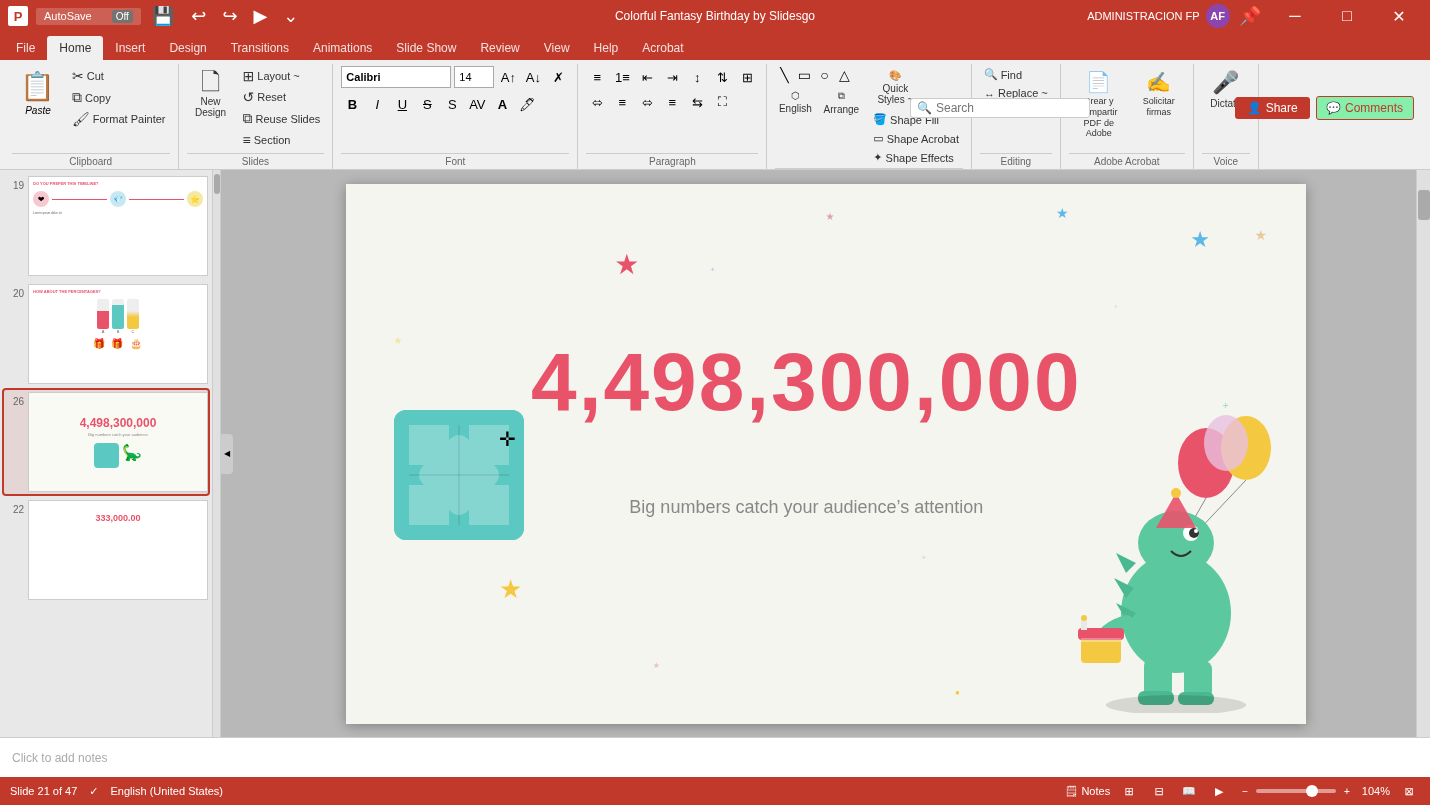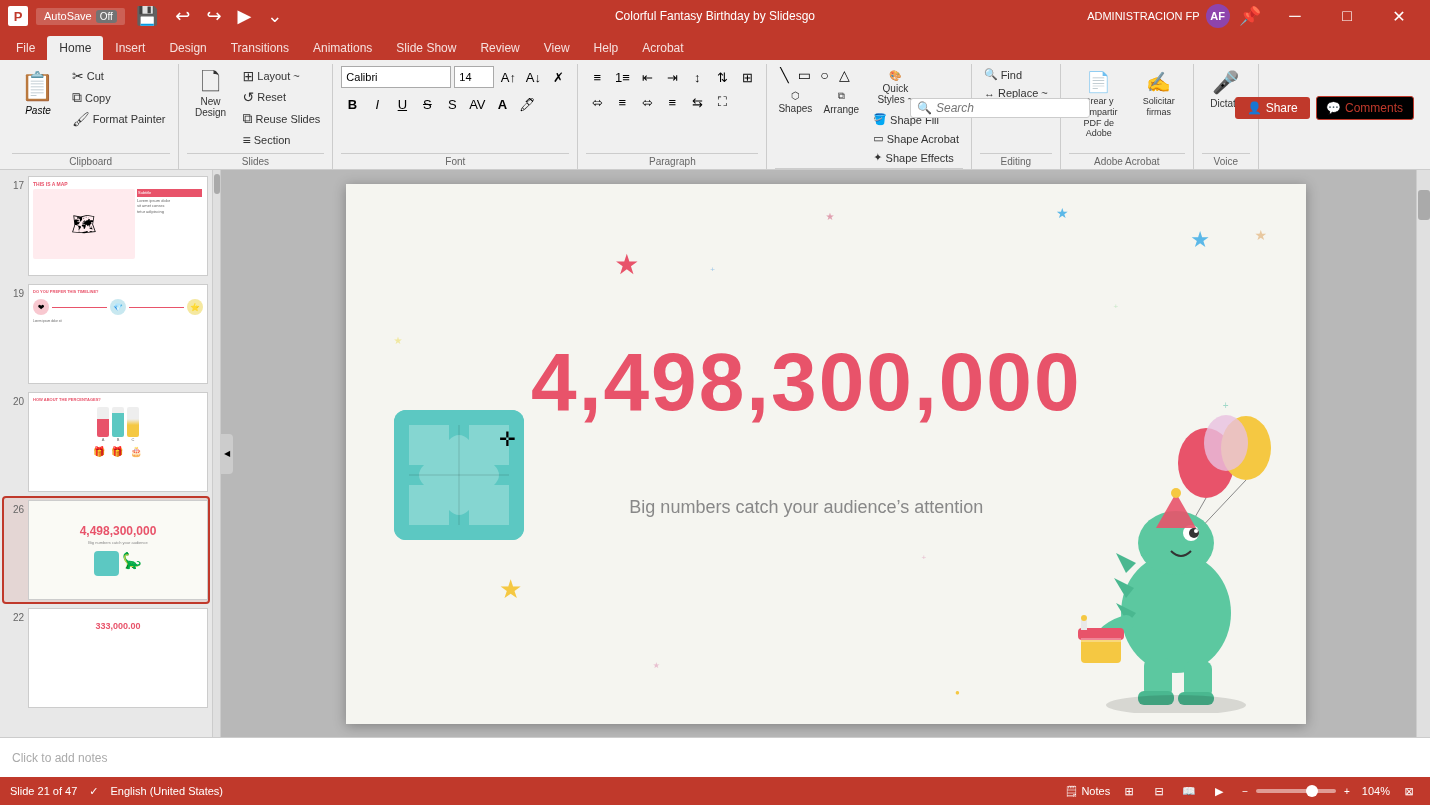--- a/index.html
+++ b/index.html
@@ -12,21 +12,21 @@
       display: flex;
       align-items: center;
       justify-content: space-between;
       padding: 0 8px;
       color: white;
     }
     #title-bar-left { display: flex; align-items: center; gap: 8px; }
     #title-bar-center { font-size: 12px; color: white; position: absolute; left: 50%; transform: translateX(-50%); }
     #title-bar-right { display: flex; align-items: center; gap: 6px; margin-left: auto; }
     .win-btn { width: 46px; height: 32px; display: flex; align-items: center; justify-content: center; cursor: pointer; font-size: 16px; }
-    .autosave-btn { background: rgba(255,255,255,0.2); border: none; color: white; padding: 2px 8px; font-size: 11px; cursor: pointer; display: flex; align-items: center; gap: 4px; border-radius: 2px; justify-content: center; }
+    .autosave-btn { background: rgba(255,255,255,0.2); border: none; color: white; padding: 2px 8px; font-size: 11px; cursor: pointer; display: flex; align-items: center; gap: 20px; border-radius: 2px; justify-content: center; }
     .qs-btn { background: none; border: none; color: white; font-size: 18px; cursor: pointer; padding: 2px 4px; }
     .avatar-circle { width: 24px; height: 24px; border-radius: 50%; background: #8e44ad; color: white; display: flex; align-items: center; justify-content: center; font-size: 11px; font-weight: bold; }
 
     
     #ribbon-tabs {
       height: 28px;
       background: #C0392B;
       display: flex;
       align-items: flex-end;
       padding: 0 4px;
@@ -97,21 +97,21 @@
     .paste-btn {
       display: flex; flex-direction: column; align-items: center;
       width: 52px; cursor: pointer; border-radius: 3px; padding: 4px 2px;
       font-size: 10px; gap: 2px;
     }
     .paste-btn .icon { font-size: 28px; }
 
     
     .font-row1 { display: flex; align-items: center; gap: 3px; margin-bottom: 2px; }
     .font-row2 { display: flex; align-items: center; gap: 3px; margin-bottom: 2px; }
-    .font-input { width: 110px; height: 22px; border: 1px solid #aaa; padding: 1px 4px; font-size: 11px; }
+    .font-input { width: 110px; height: 22px; border: 1px solid #aaa; padding: 1px 4px; font-size: 11px; font-weight: bold; }
     .size-input { width: 40px; height: 22px; border: 1px solid #aaa; padding: 1px 4px; font-size: 11px; }
     .fmt-btn { width: 22px; height: 22px; display: flex; align-items: center; justify-content: center; border: 1px solid transparent; cursor: pointer; font-size: 13px; border-radius: 2px; }
     .shape-item { width: 18px; height: 18px; display: flex; align-items: center; justify-content: center; font-size: 14px; cursor: pointer; border-radius: 2px; }
 
     
     #search-bar {
       position: absolute;
       right: 340px;
       top: 38px;
       display: flex;
@@ -137,21 +137,21 @@
     .share-btn {
       background: #C0392B;
       color: white;
       border: none;
       border-radius: 3px;
       padding: 4px 12px;
       font-size: 12px;
       cursor: pointer;
     }
     .comments-btn {
-      background: #000000;
+      background: #86efac;
       color: #C0392B;
       border: 1px solid #C0392B;
       border-radius: 3px;
       padding: 4px 10px;
       font-size: 12px;
       cursor: pointer;
     }
 
     
     #main-area {
@@ -455,21 +455,21 @@
       <div style="display:flex;flex-direction:column;gap:2px;">
         <div style="display:flex;gap:2px;">
           <div class="shape-item">╲</div>
           <div class="shape-item">▭</div>
           <div class="shape-item">○</div>
           <div class="shape-item">△</div>
         </div>
         <div style="display:flex;gap:2px;">
           <div class="rbtn-large" style="width:40px;">
             <span>⬡</span>
-            <span>Shapes</span>
+            <span>English</span>
           </div>
           <div class="rbtn-large" style="width:48px;">
             <span>⧉</span>
             <span>Arrange</span>
           </div>
         </div>
       </div>
       <div class="rgroup-col" style="gap:2px;">
         <div class="rbtn-large" style="width:52px;">
           <span>🎨</span>
@@ -529,58 +529,39 @@
       <div class="rbtn-large">
         <span style="font-size:22px;">🎤</span>
         <span>Dictate</span>
       </div>
     </div>
     <div class="rgroup-label">Voice</div>
   </div>
 
   <div id="search-bar">
     <span>🔍</span>
-    <input type="text" style="border: none; outline: none; font-size: 12px; width: 100%; font-style: italic;" placeholder="Search">
+    <input type="text" style="border: none; outline: none; font-size: 12px; width: 100%;" placeholder="Search">
   </div>
 
   <div id="collab-area">
     <button class="share-btn">
       <span>👤 </span>
       <span>Share</span>
     </button>
     <button class="comments-btn">
       <span>💬 </span>
       <span>Comments</span>
     </button>
   </div>
 </div>
 
 <div id="main-area" style="height:calc(805px - 32px - 28px - 110px - 28px - 40px); display:flex;">
 
   <div id="slide-panel">
 
-    <div class="slide-thumb">
-      <span class="slide-num">17</span>
-      <div class="slide-img">
-        <div style="width:100%;height:100%;background:#fff;padding:4px;overflow:hidden;">
-          <div style="font-size:5px;color:#e8536a;font-weight:bold;margin-bottom:2px;">THIS IS A MAP</div>
-          <div style="display:flex;gap:2px;">
-            <div style="width:60%;height:70px;background:#ffebee;border-radius:2px;display:flex;align-items:center;justify-content:center;">
-              <span style="font-size:20px;">🗺</span>
-            </div>
-            <div style="width:38%;font-size:4px;color:#666;line-height:1.4;">
-              <div style="background:#e8536a;color:white;padding:1px;margin-bottom:1px;font-size:4px;">Subtitle</div>
-              <div>Lorem ipsum dolor</div>
-                <div>sit amet consec</div>
-                <div>tetur adipiscing</div>
-            </div>
-          </div>
-        </div>
-      </div>
-    </div>
 
 
     <div class="slide-thumb">
       <span class="slide-num">19</span>
       <div class="slide-img">
         <div style="width:100%;height:100%;background:#fff;padding:4px;">
           <div style="font-size:4px;color:#e8536a;font-weight:bold;margin-bottom:2px;">DO YOU PREFER THIS TIMELINE?</div>
           <div style="display:flex;align-items:center;gap:3px;margin-top:5px;">
             <div style="width:16px;height:16px;background:#f8c8d0;border-radius:50%;display:flex;align-items:center;justify-content:center;font-size:8px;">❤</div>
             <div style="flex:1;height:1px;background:#e8536a;"></div>

